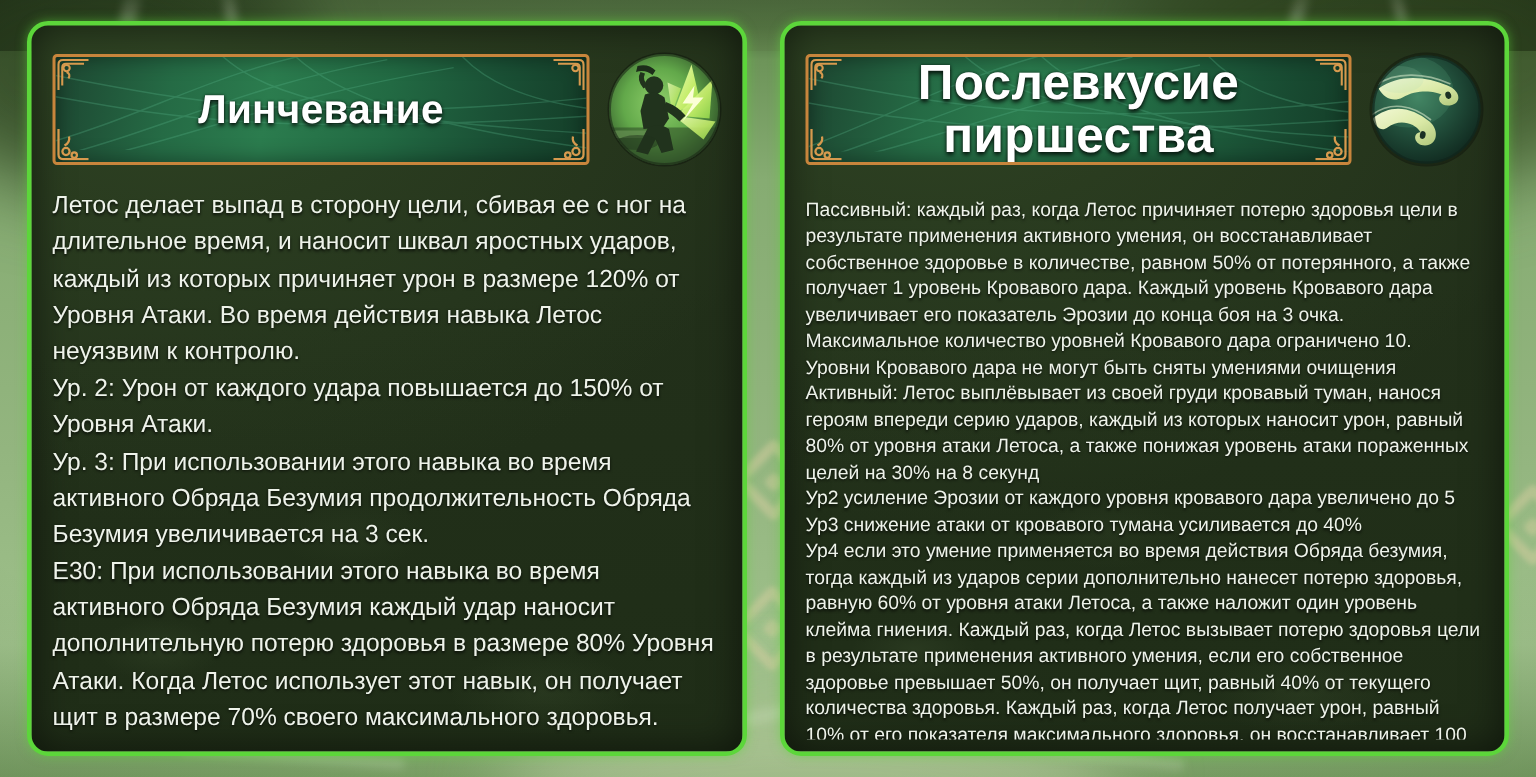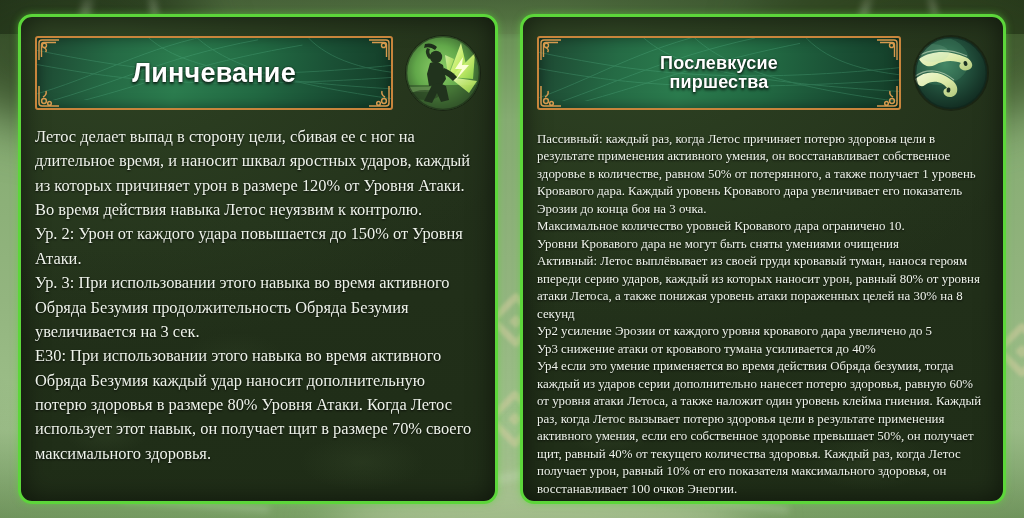--- a/index.html
+++ b/index.html
@@ -150,21 +150,21 @@
     font-size: 27px;
     line-height: 1.06;
     text-align: center;
     letter-spacing: .2px;
     text-shadow:
       0 2px 3px rgba(0,0,0,.75),
       0 0 2px rgba(0,0,0,.6);
     padding: 0 26px;
     white-space: pre-line;
   }
-  #panel-right .banner-title { font-size: 18px; }
+  #panel-right .banner-title { font-size: 33px; }
 
   
   .skill-icon {
     position: relative;
     width: 76px;
     height: 76px;
     margin-left: 12px;
     border-radius: 50%;
     flex: 0 0 auto;
     overflow: hidden;
@@ -176,21 +176,20 @@
     position: absolute;
     left: 0; right: 0;
     top: 104px;
     bottom: 8px;
     padding: 0 16px 0 16px;
     box-sizing: border-box;
     color: #eef3ea;
     white-space: pre-line;
     text-shadow: 0 1px 2px rgba(0,0,0,.8);
     overflow: hidden;
-    font-family: Liberation Serif, serif;
   }
   #body-left {
     font-size: 16.4px;
     line-height: 1.485;
     padding-left: 14px;
     padding-right: 18px;
     top: 108px;
   }
   #body-right {
     font-size: 12.9px;

